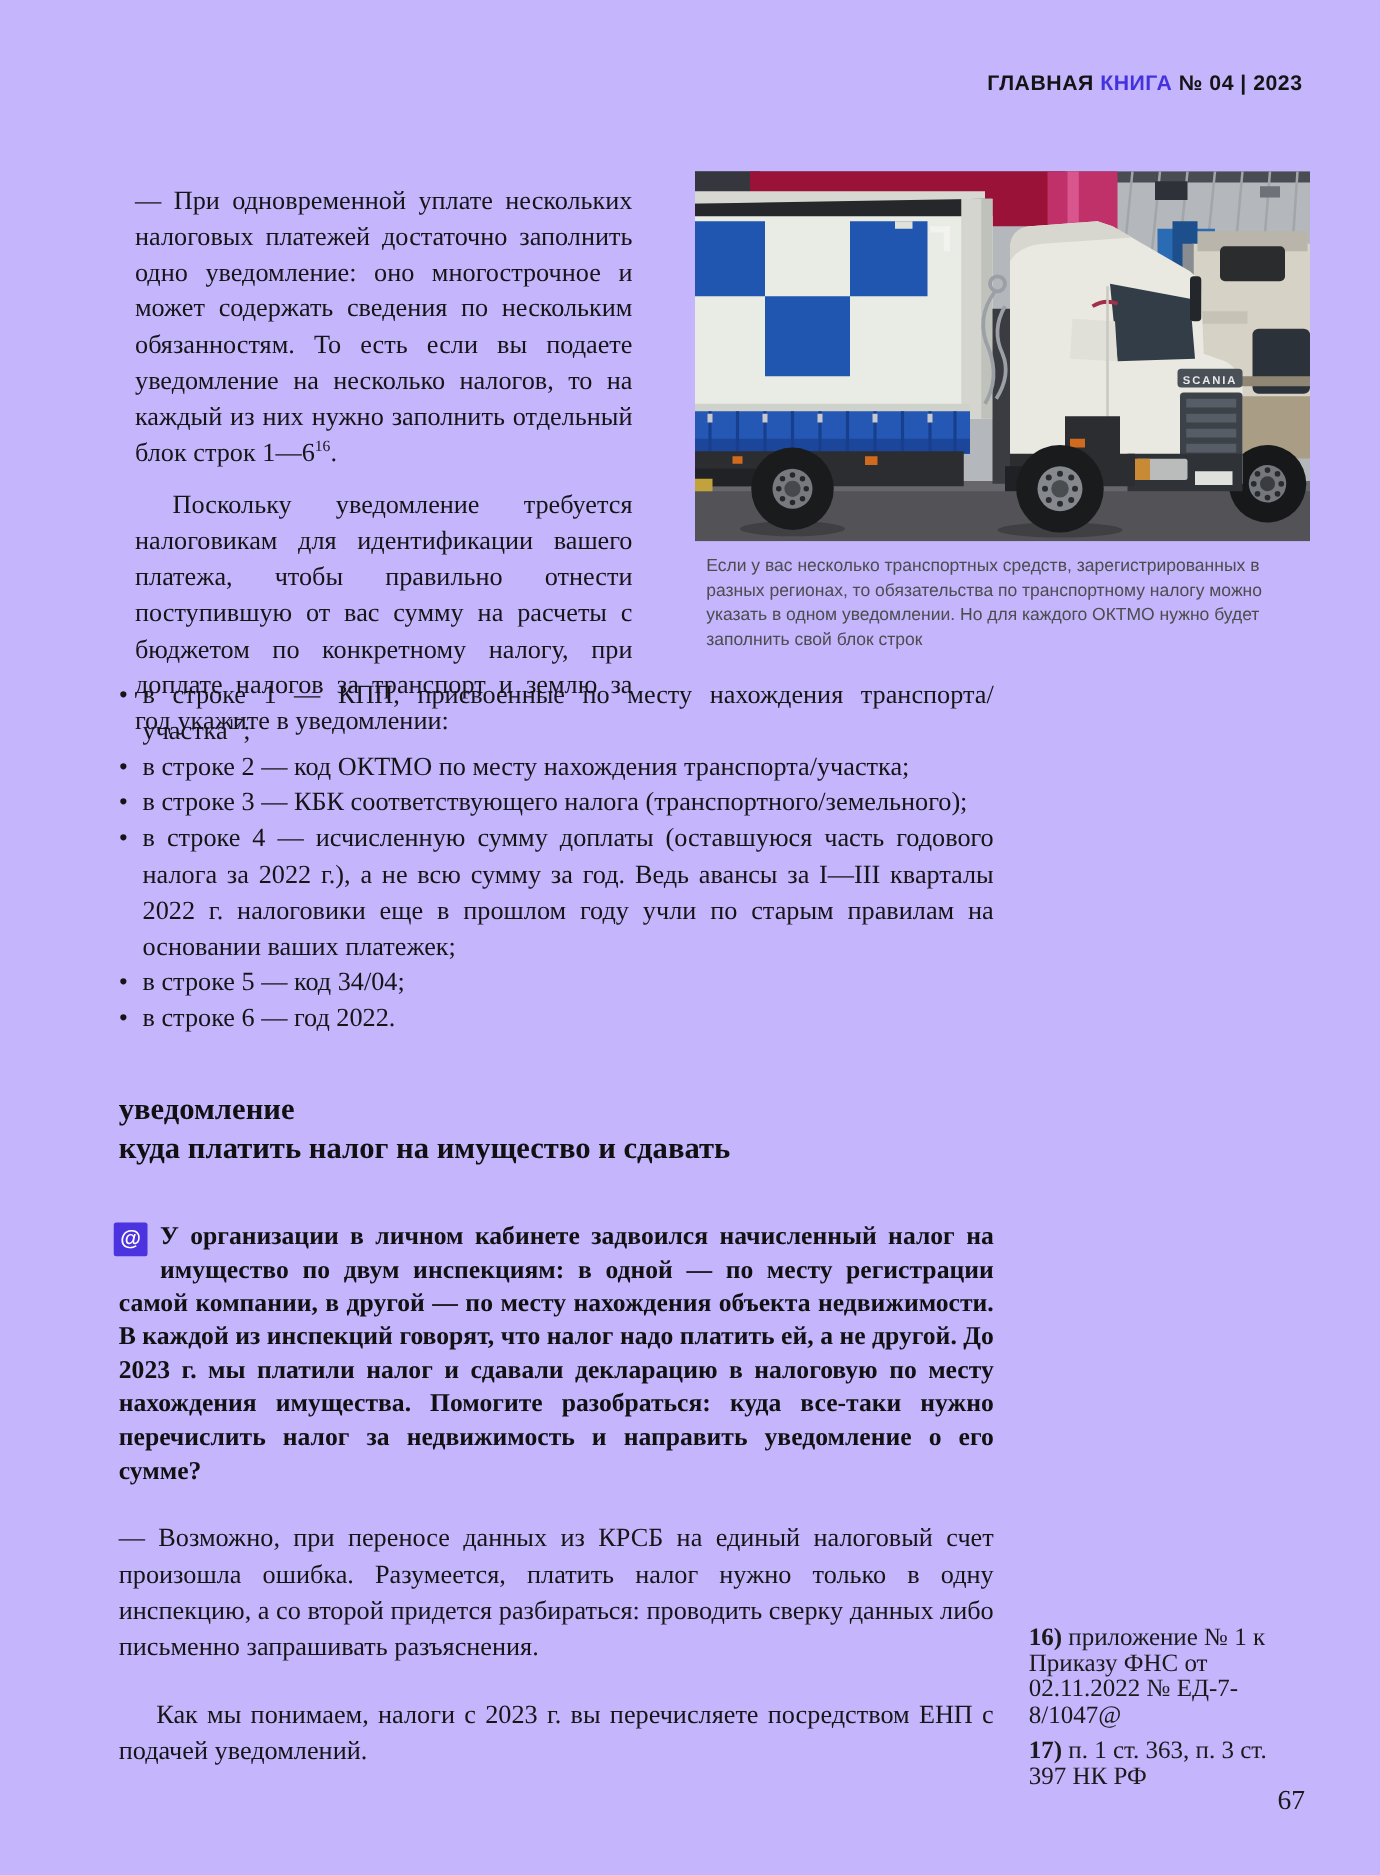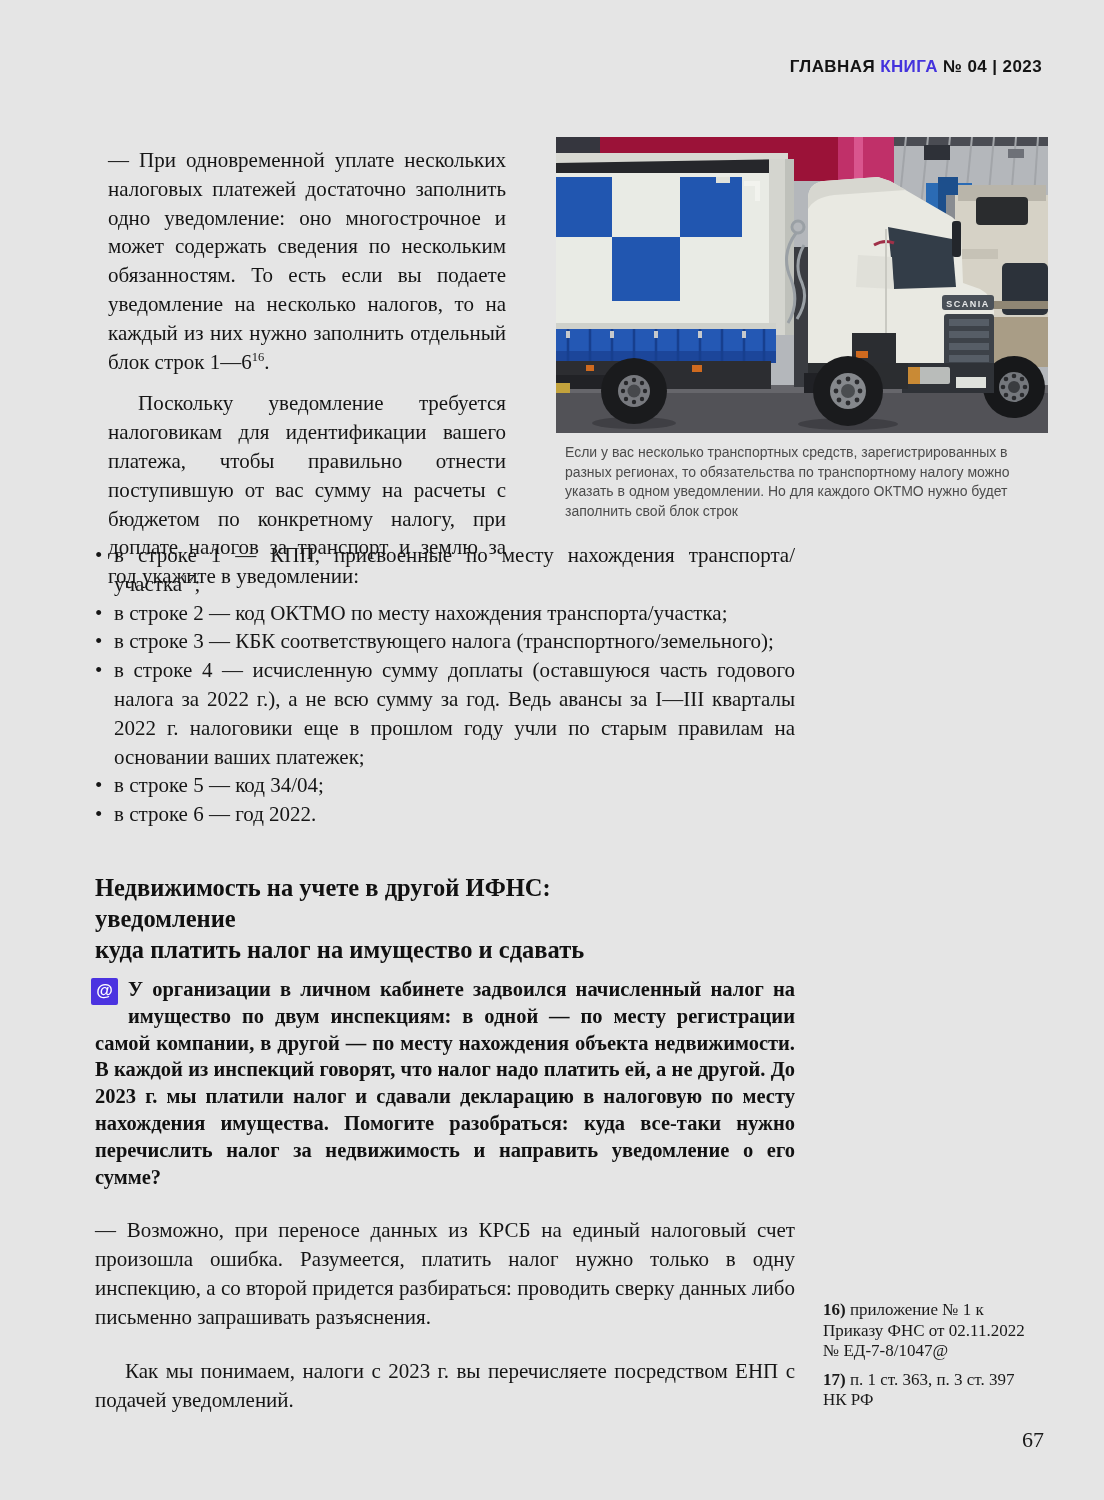--- a/index.html
+++ b/index.html
@@ -1,17 +1,17 @@
 <!DOCTYPE html>
 <html lang="ru"><head>
 <meta charset="utf-8">
 <style>
   html,body{margin:0;padding:0;background:#ffffff;}
   .page{
-    position:relative;width:1104px;height:1500px;background:#e5e5e5;
+    position:relative;width:1104px;height:1500px;background:#c4b5fd;
     font-family:"Liberation Serif",serif;color:#151515;overflow:hidden;
   }
   
   .header{
     position:absolute;top:57px;right:62px;
     font-family:"Liberation Sans",sans-serif;font-weight:bold;
     font-size:17px;letter-spacing:.4px;color:#141414;white-space:nowrap;
   }
   .header .accent{color:#4433dd;}
   
@@ -43,21 +43,21 @@
     font-family:"Liberation Sans",sans-serif;font-size:17px;font-weight:bold;
     display:flex;align-items:center;justify-content:center;
   }
   
   .answers{position:absolute;left:95px;top:1216px;width:700px;
     font-size:21px;line-height:29px;text-align:justify;}
   .answers p{margin:0;}
   .answers p + p{text-indent:30px;margin-top:25px;}
   
   .footnotes{position:absolute;left:823px;top:1300px;width:218px;
-    font-size:17px;line-height:20.5px;color:#1a1a1a;}
+    font-size:20px;line-height:20.5px;color:#1a1a1a;}
   .footnote{margin-bottom:8px;}
   .footnote .fn-num{font-weight:bold;}
   
   .page-number{position:absolute;right:60px;top:1427px;font-size:22px;color:#1a1a1a;}
 </style>
 </head>
 <body>
 
 <div class="page">
 
@@ -255,21 +255,20 @@
       <span class="marker">•</span>
       <span class="btext">в строке 5 — код 34/04;</span>
     </li>
     <li>
       <span class="marker">•</span>
       <span class="btext">в строке 6 — год 2022.</span>
     </li>
   </ul>
 
   <div class="section-heading">
-    <div>Недвижимость на учете в другой ИФНС:</div>
     <div>уведомление</div>
     <div>куда платить налог на имущество и сдавать</div>
   </div>
 
   <div class="question">
     <span class="at-badge">@</span>
     <span>У организации в личном кабинете задвоился начисленный налог на имущество по двум инспекциям: в одной — по месту регистрации самой компании, в другой — по месту нахождения объекта недвижимости. В каждой из инспекций говорят, что налог надо платить ей, а не другой. До 2023 г. мы платили налог и сдавали декларацию в налоговую по месту нахождения имущества. Помогите разобраться: куда все-таки нужно перечислить налог за недвижимость и направить уведомление о его сумме?</span>
   </div>
 
   <div class="answers">

